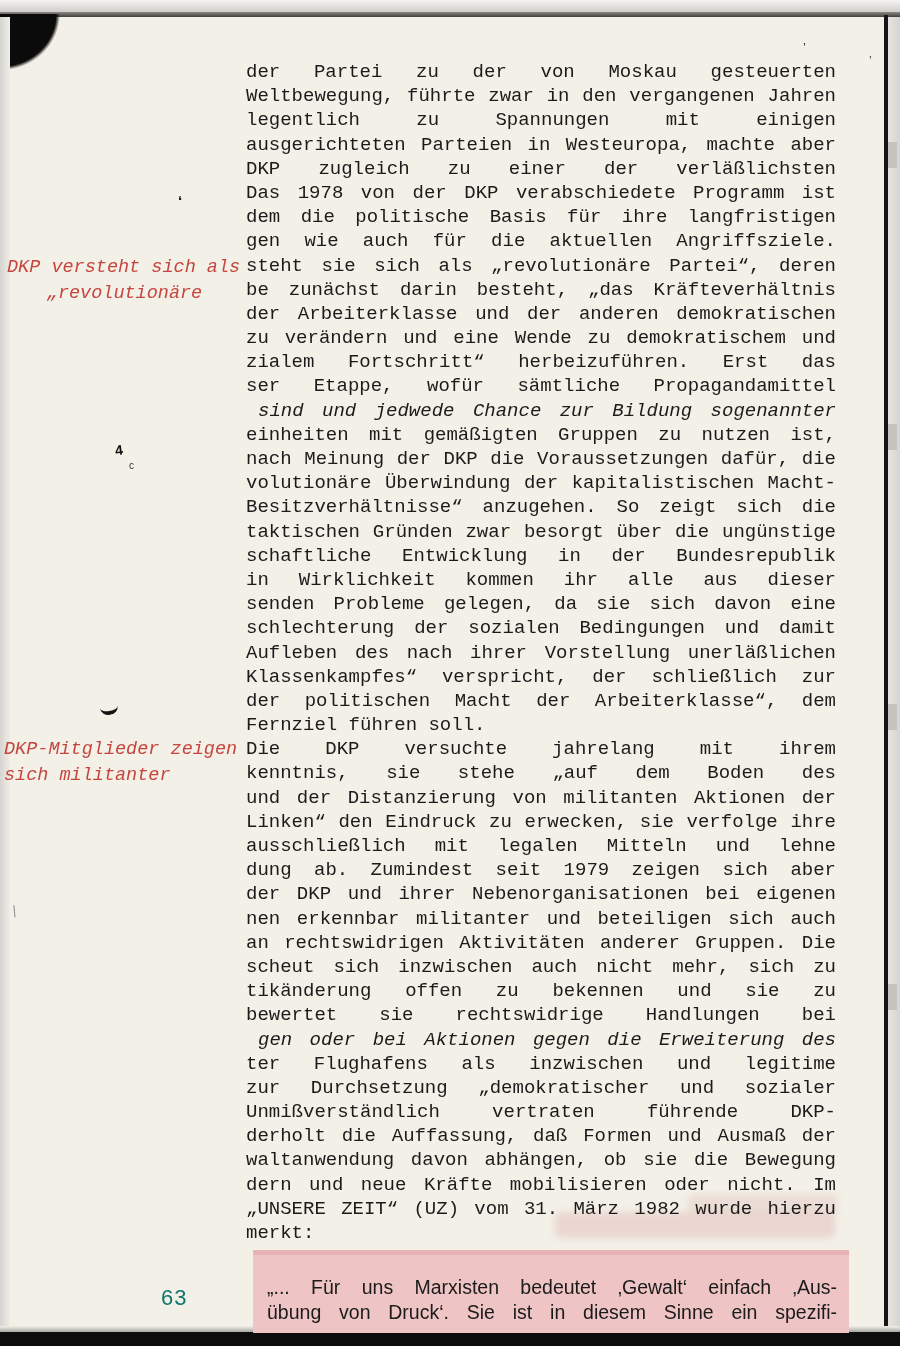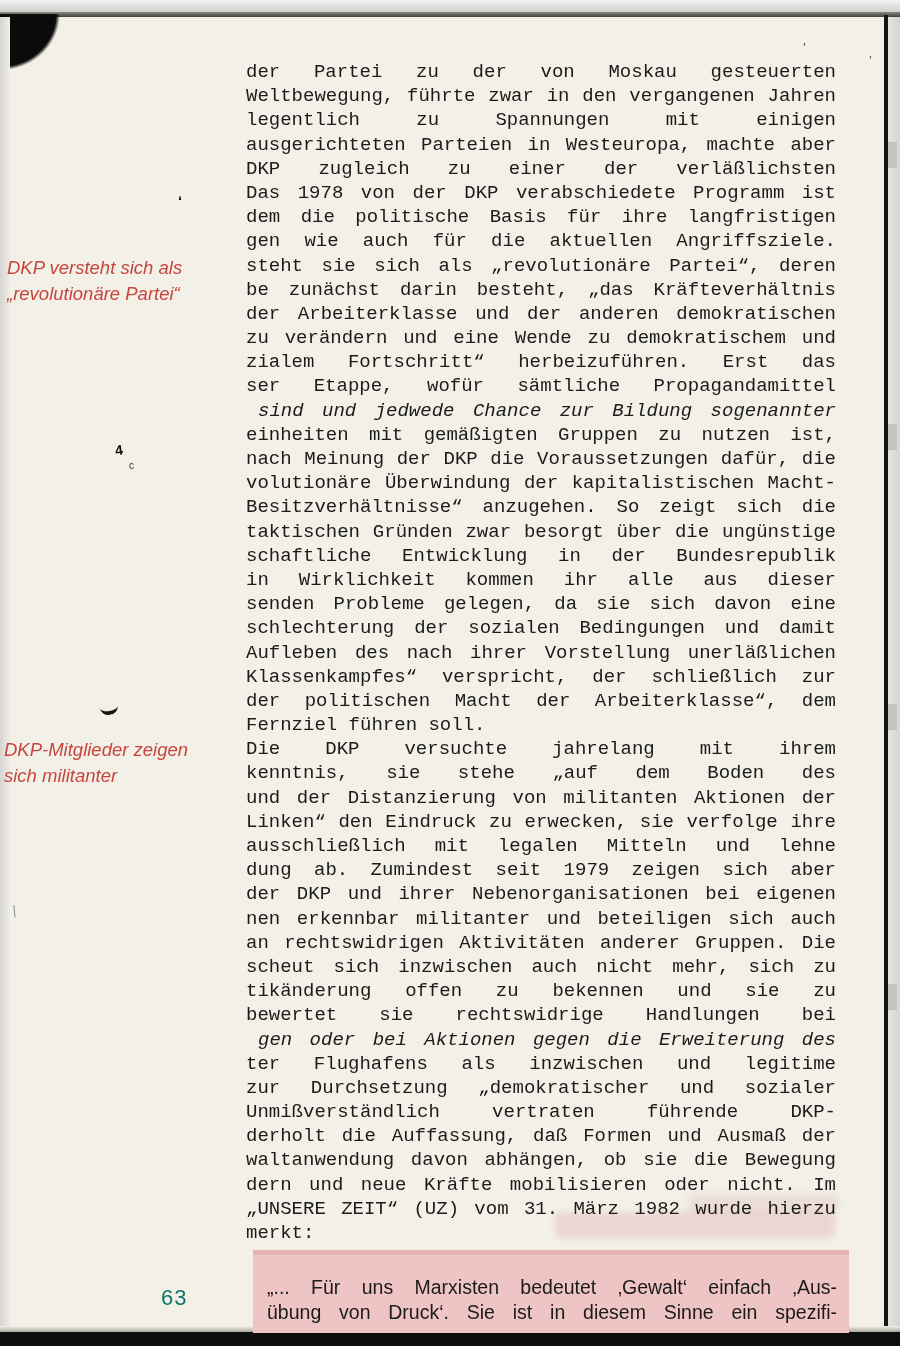--- a/index.html
+++ b/index.html
@@ -36,21 +36,21 @@
   
   .body-col{position:absolute;left:246px;top:60px;width:590px;
     font-size:19px;line-height:24.2px;font-family:Liberation Mono, monospace;}
   .tline{height:24.2px;line-height:24.2px;overflow:hidden;
     text-align:justify;text-align-last:justify;}
   .para .tline:last-child{text-align-last:left;}
   .italic{font-style:italic;margin-left:12px;}
 
   .margin-note{position:absolute;width:235px;font-size:18.5px;line-height:26px;
     font-style:italic;color:var(--accent_red);}
-  .margin-note .tline{height:26px;line-height:26px;text-align:right;text-align-last:left;}
+  .margin-note .tline{height:26px;line-height:26px;text-align:center;text-align-last:left;font-family:Liberation Mono, monospace;}
   .mn1{left:7px;top:255px;}
   .mn2{left:4px;top:737px;}
 
   .quote-block{position:absolute;left:253px;top:1250px;width:596px;box-sizing:border-box;
     background:var(--highlight_pink);border-top:5px solid var(--highlight_pink_dark);
     padding:20px 12px 9px 14px;font-size:19.5px;line-height:24.6px;}
   .quote-block .tline{height:24.6px;line-height:24.6px;}
 
   .page-num{position:absolute;left:161px;top:1285px;font-size:22px;color:#0f766e;letter-spacing:1px;}
 

